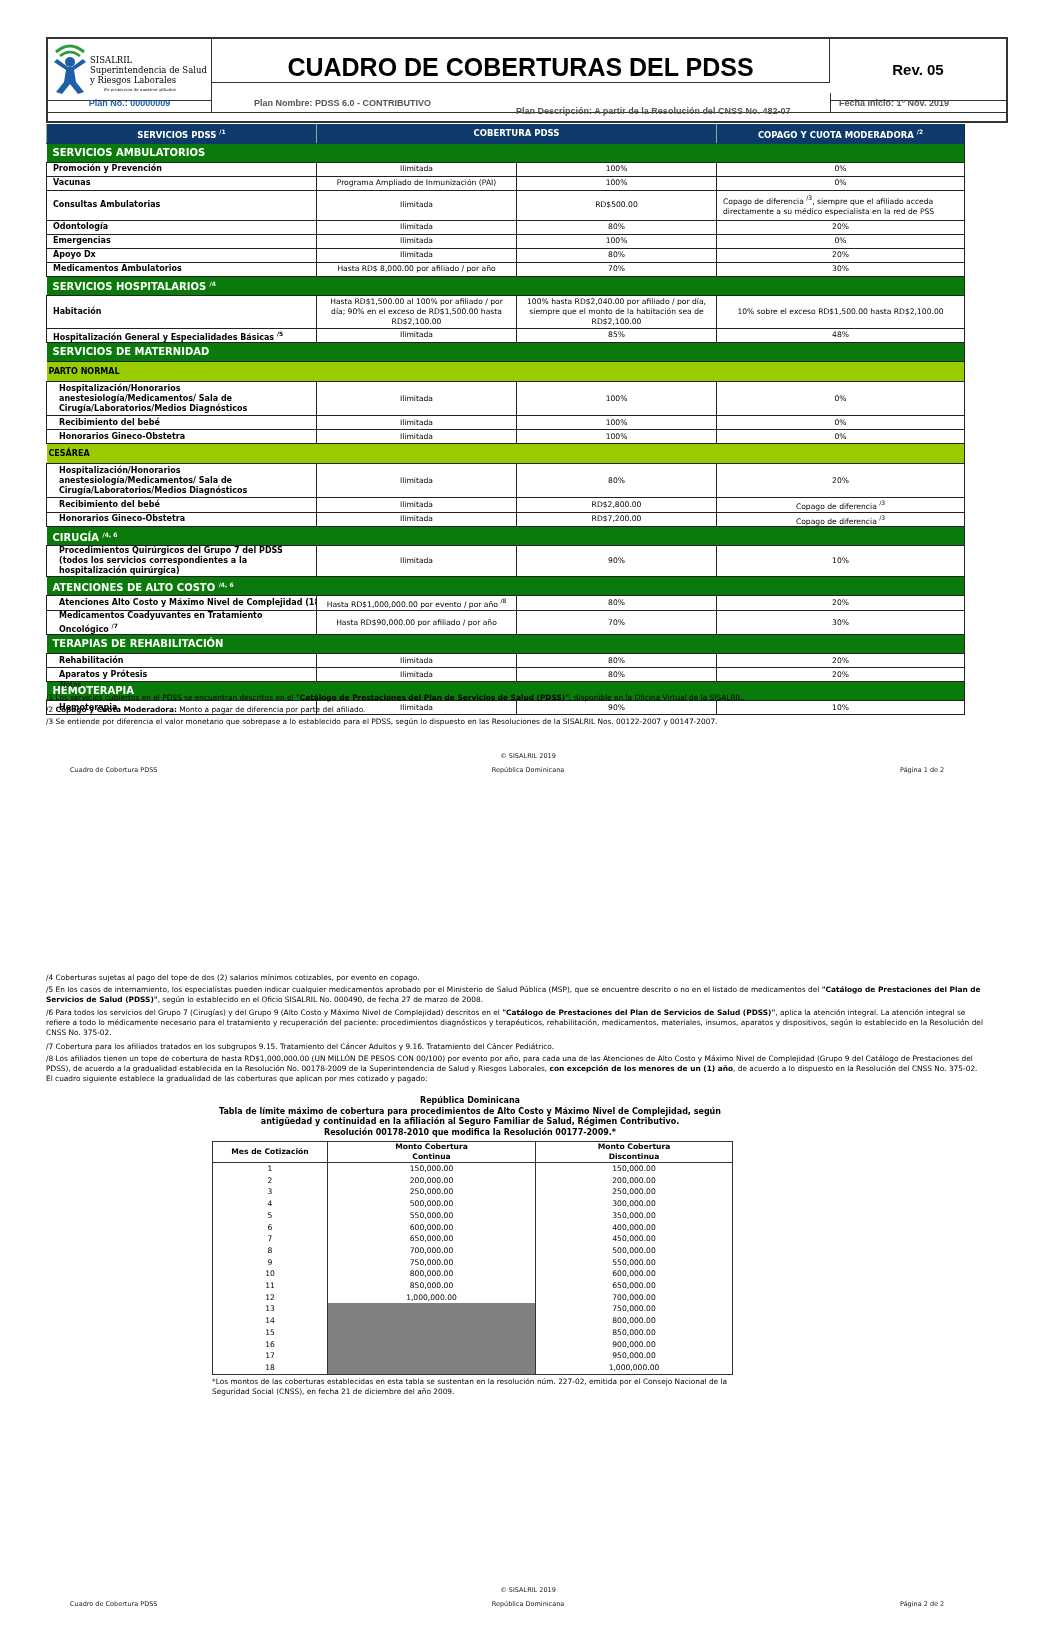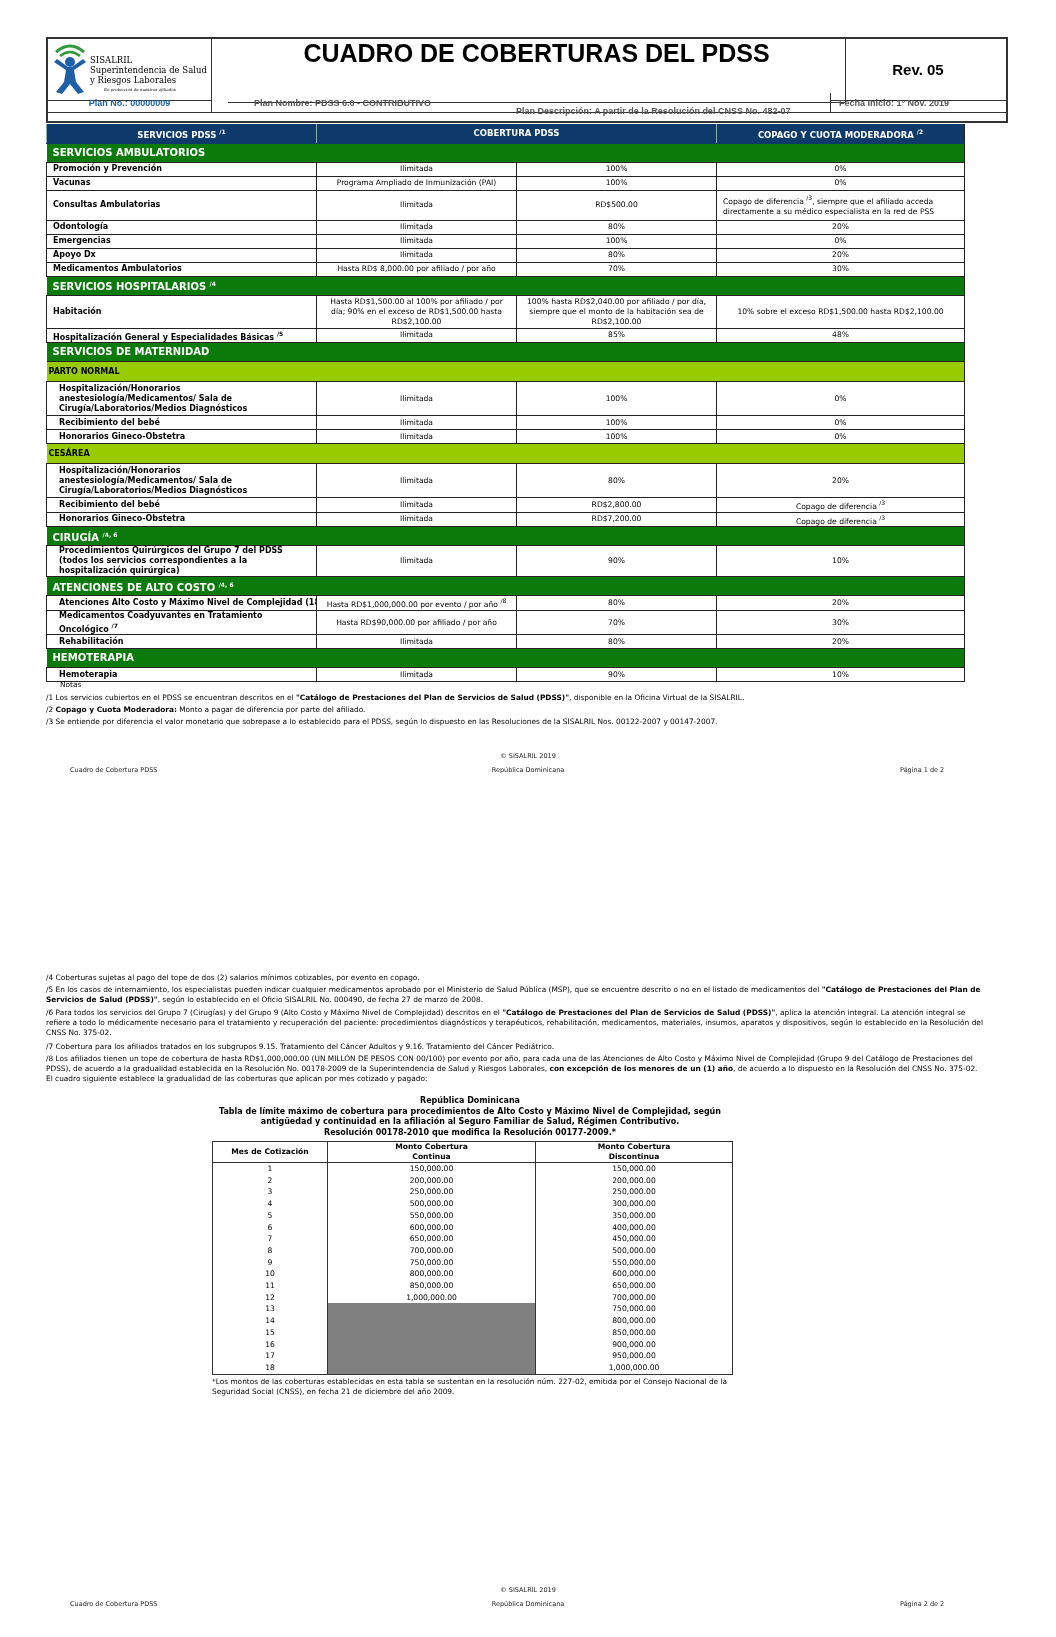--- a/index.html
+++ b/index.html
@@ -3,21 +3,21 @@
 <meta charset="utf-8">
 <style>
   * { box-sizing: border-box; margin: 0; padding: 0; }
   body { width: 1056px; height: 1637px; background: #ffffff; position: relative; font-family: "DejaVu Sans", sans-serif; color: #000; overflow: hidden; }
   .abs { position: absolute; }
 
   
   #hdr { left: 46px; top: 37px; width: 962px; height: 86px; border: 2px solid #333; }
   #hdr .cell { position: absolute; border-right: 1px solid #333; border-bottom: 1px solid #333; }
   #logo-cell { left: 0; top: 0; width: 164px; height: 62px; }
-  #title-cell { left: 180px; top: 0; width: 618px; height: 64px; display:flex; align-items:flex-start; justify-content:center; }
+  #title-cell { left: 164px; top: 0; width: 618px; height: 44px; display:flex; align-items:flex-end; justify-content:center; }
   #rev-cell { left: 782px; top: 0; width: 176px; height: 62px; border-right: none !important; display:flex; align-items:center; justify-content:center; }
   #title-cell span { font-family: "Liberation Sans", sans-serif; font-weight: bold; font-size: 25px; }
   #rev-cell span { font-family: "Liberation Sans", sans-serif; font-weight: bold; font-size: 15px; }
   .sub { top: 54px; height: 20px; display:flex; align-items:center; font-family: "Liberation Sans", sans-serif; font-size: 9px; color: #555; font-weight: bold; }
   #plan-no-cell { left: 0; width: 164px; justify-content:center; color: #1f5fa8; }
   #plan-name-cell { left: 164px; width: 618px; border-right:none !important; padding-left: 42px; }
   #plan-desc { left: 464px; top: 62px; width: 318px; height: 20px; position:absolute; display:flex; align-items:center; font-family: "Liberation Sans", sans-serif; font-size: 9px; color:#555; font-weight:bold; padding-left: 4px; }
   #fecha-cell { left: 782px; width: 176px; border-right: none !important; border-left: 1px solid #333; padding-left: 8px; }
 
   .logo-text { position:absolute; left: 16px; top: 17px; font-family: "DejaVu Serif", serif; font-size: 8.5px; line-height: 10px; }
@@ -221,22 +221,31 @@
         <td class="c3">80%</td>
         <td class="c4">20%</td>
       </tr>
   <tr>
         <td class="c1 ind"><span>Medicamentos Coadyuvantes en Tratamiento Oncológico</span> <sup>/7</sup></td>
         <td class="c2">Hasta RD$90,000.00 por afiliado / por año</td>
         <td class="c3">70%</td>
         <td class="c4">30%</td>
       </tr>
 
+  <tr class="sect">
+        <td colspan="4">TERAPIAS DE REHABILITACIÓN</td>
+      </tr>
   <tr>
         <td class="c1 ind">Rehabilitación</td>
+        <td class="c2">Ilimitada</td>
+        <td class="c3">80%</td>
+        <td class="c4">20%</td>
+      </tr>
+  <tr>
+        <td class="c1 ind">Aparatos y Prótesis</td>
         <td class="c2">Ilimitada</td>
         <td class="c3">80%</td>
         <td class="c4">20%</td>
       </tr>
 
   <tr class="sect">
         <td colspan="4">HEMOTERAPIA</td>
       </tr>
   <tr>
         <td class="c1 ind">Hemoterapia</td>

